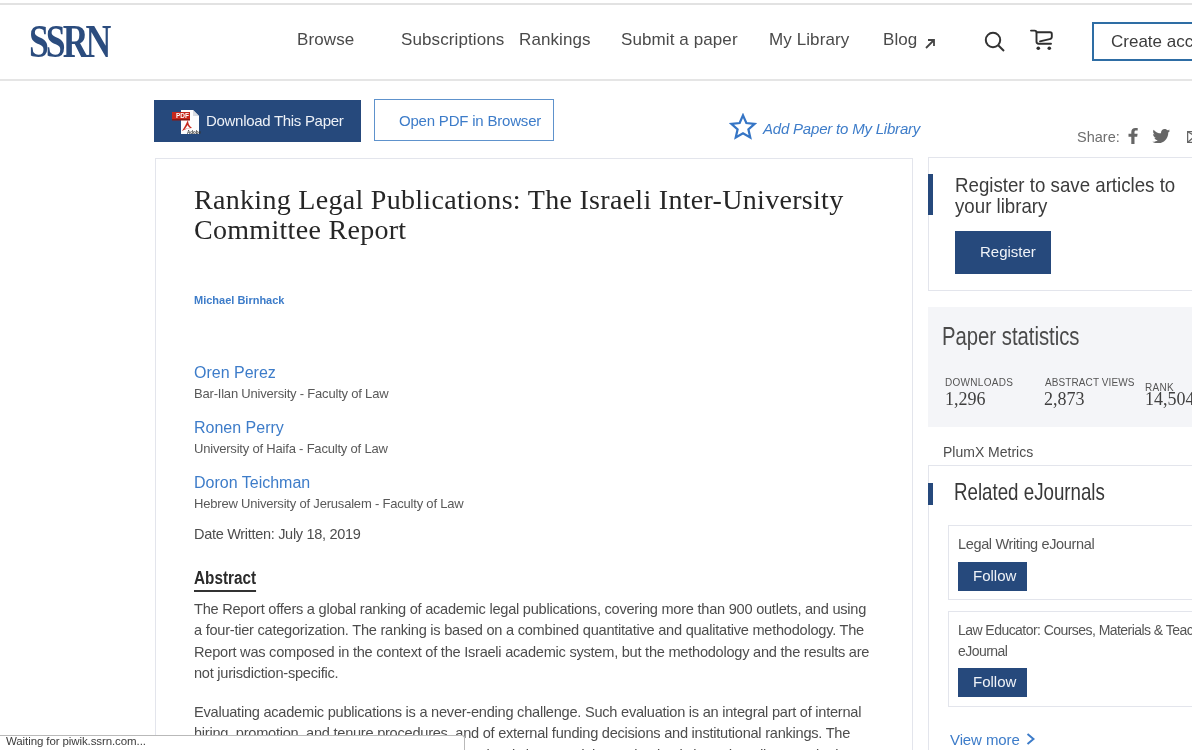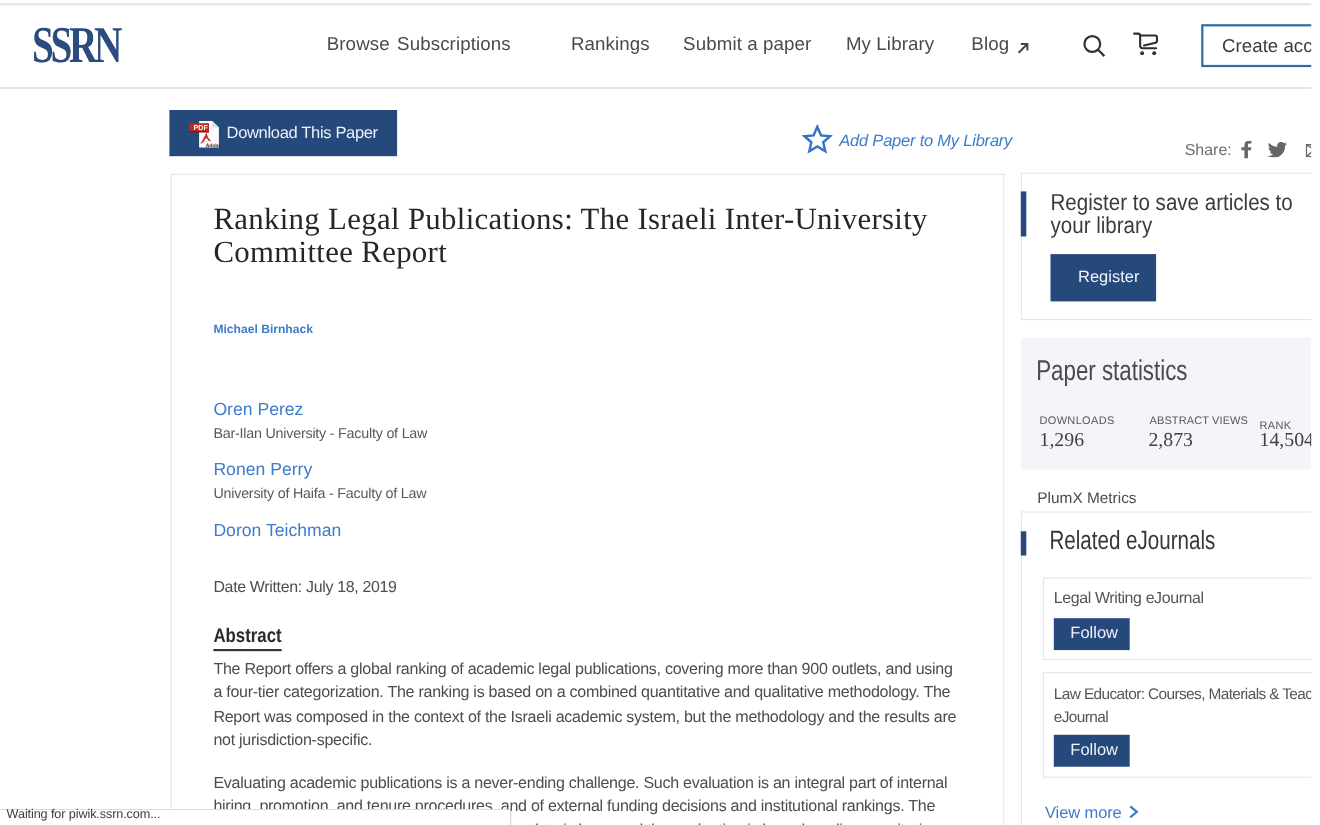--- a/index.html
+++ b/index.html
@@ -17,21 +17,21 @@
 
   <div class="abs" style="left:0;top:3px;width:1200px;height:2px;background:#e2e2e2;"></div>
 
   <div class="abs" style="left:0;top:5px;width:1200px;height:76px;background:#fff;border-bottom:2px solid #e5e5e5;"></div>
 
   <div class="abs" style="left:29px;top:20px;width:90px;height:42px;overflow:visible;">
     <span style="font-family:'Liberation Serif',serif;font-weight:bold;font-size:47px;line-height:42px;color:#2b4c7e;letter-spacing:-4px;display:inline-block;transform:scaleX(0.76);transform-origin:left top;">SSRN</span>
   </div>
 
   <div class="navlink" style="left:297px;">Browse</div>
-  <div class="navlink" style="left:361px;text-align:right;">Subscriptions</div>
+  <div class="navlink" style="left:401px;text-align:right;">Subscriptions</div>
   <div class="navlink" style="left:519px;">Rankings</div>
   <div class="navlink" style="left:621px;">Submit a paper</div>
   <div class="navlink" style="left:769px;">My Library</div>
   <div class="navlink" style="left:883px;">Blog</div>
   <svg class="abs" style="left:923px;top:37px;" width="14" height="14" viewBox="0 0 14 14">
     <path d="M3 11 L11 3 M5 3 H11 V9" stroke="#444" stroke-width="1.8" fill="none"></path>
   </svg>
 
   <svg class="abs" style="left:983px;top:30px;" width="23" height="23" viewBox="0 0 23 23">
     <circle cx="10" cy="10" r="7.2" stroke="#333" stroke-width="2" fill="none"></circle>
@@ -55,20 +55,23 @@
       <polygon points="22,3 22,9 28,9" fill="#d8dce2"></polygon>
       <rect x="1" y="5" width="18" height="7" fill="#c5271c"></rect>
       <rect x="1" y="12" width="18" height="1.5" fill="#8d1710"></rect>
       <text x="5" y="11" font-size="6.5" font-weight="bold" fill="#fff" font-family="Liberation Sans">PDF</text>
       <path d="M17 13 C15 17 13 21 11 24 C14 22 18 21 21 21 C18 19 17 16 17 13 Z M16.5 18 C17.3 19.5 18.4 20.6 19 21 C17 21.1 15 21.6 13.6 22.3 C14.7 20.9 15.9 19.2 16.5 18 Z" fill="#c5271c"></path>
       <text x="16" y="26.5" font-size="4.5" font-weight="bold" fill="#333" font-family="Liberation Sans">Adobe</text>
     </svg>
     <span style="position:absolute;left:52px;top:12px;font-size:15px;letter-spacing:-0.3px;color:#edf1f7;white-space:nowrap;">Download This Paper</span>
   </div>
 
+  <div class="abs" style="left:374px;top:99px;width:180px;height:42px;border:1px solid #5e92cc;background:#fff;">
+    <span style="position:absolute;left:24px;top:12px;font-size:15px;letter-spacing:-0.2px;color:#3d7cc9;white-space:nowrap;">Open PDF in Browser</span>
+  </div>
 
   <svg class="abs" style="left:729px;top:113px;" width="28" height="27" viewBox="0 0 30 29">
     <path d="M15 2.5 L18.6 10.8 L27.5 11.6 L20.8 17.5 L22.8 26.3 L15 21.7 L7.2 26.3 L9.2 17.5 L2.5 11.6 L11.4 10.8 Z" fill="none" stroke="#3575c5" stroke-width="2.4" stroke-linejoin="miter"></path>
   </svg>
   <div class="abs linkblue" style="left:763px;top:120px;font-size:15px;letter-spacing:-0.2px;white-space:nowrap;font-style:italic;">Add Paper to My Library</div>
 
   <div class="abs" style="left:1077px;top:128.5px;font-size:14.5px;color:#6e6e6e;">Share:</div>
   <svg class="abs" style="left:1128px;top:128px;" width="10" height="16" viewBox="0 0 10 16">
     <path d="M6.5 16 V8.7 H9.2 L9.6 5.8 H6.5 V4 C6.5 3.1 6.8 2.5 8 2.5 H9.7 V0.1 C9.4 0.07 8.4 0 7.3 0 C4.9 0 3.3 1.4 3.3 3.9 V5.8 H0.5 V8.7 H3.3 V16 Z" fill="#666"></path>
   </svg>
@@ -87,20 +90,21 @@
 
   <div class="abs linkblue" style="left:194px;top:294px;font-size:11px;font-weight:bold;">Michael Birnhack</div>
 
   <div class="abs linkblue" style="left:194px;top:364px;font-size:16px;">Oren Perez</div>
   <div class="abs" style="left:194px;top:386px;font-size:13px;letter-spacing:-0.2px;color:#595959;">Bar-Ilan University - Faculty of Law</div>
 
   <div class="abs linkblue" style="left:194px;top:419px;font-size:16px;">Ronen Perry</div>
   <div class="abs" style="left:194px;top:441px;font-size:13px;letter-spacing:-0.2px;color:#595959;">University of Haifa - Faculty of Law</div>
 
   <div class="abs linkblue" style="left:194px;top:474px;font-size:16px;">Doron Teichman</div>
+  <div class="abs" style="left:194px;top:496px;font-size:13px;letter-spacing:-0.2px;color:#595959;">Hebrew University of Jerusalem - Faculty of Law</div>
 
   <div class="abs" style="left:194px;top:526px;font-size:14.5px;letter-spacing:-0.3px;color:#4d4d4d;">Date Written: July 18, 2019</div>
 
   <div class="abs" style="left:194px;top:568px;font-size:18px;font-weight:bold;color:#2b2b2b;transform:scaleX(0.85);transform-origin:left top;border-bottom:2px solid #333;padding-bottom:1px;">Abstract</div>
 
   <div class="abs" style="left:194px;top:599px;font-size:14.6px;line-height:21.3px;color:#4d4d4d;letter-spacing:-0.25px;white-space:nowrap;">The Report offers a global ranking of academic legal publications, covering more than 900 outlets, and using<br>a four-tier categorization. The ranking is based on a combined quantitative and qualitative methodology. The<br>Report was composed in the context of the Israeli academic system, but the methodology and the results are<br>not jurisdiction-specific.</div>
 
   <div class="abs" style="left:194px;top:702px;font-size:14.6px;line-height:21.3px;color:#4d4d4d;letter-spacing:-0.25px;white-space:nowrap;">Evaluating academic publications is a never-ending challenge. Such evaluation is an integral part of internal<br>hiring, promotion, and tenure procedures, and of external funding decisions and institutional rankings. The<br>challenge is intensified when the number of outlets is large and the evaluation is based on diverse criteria.</div>
 
   <div class="abs" style="left:928px;top:157px;width:352px;height:134px;border:1px solid #e3e5ec;background:#fff;"></div>

